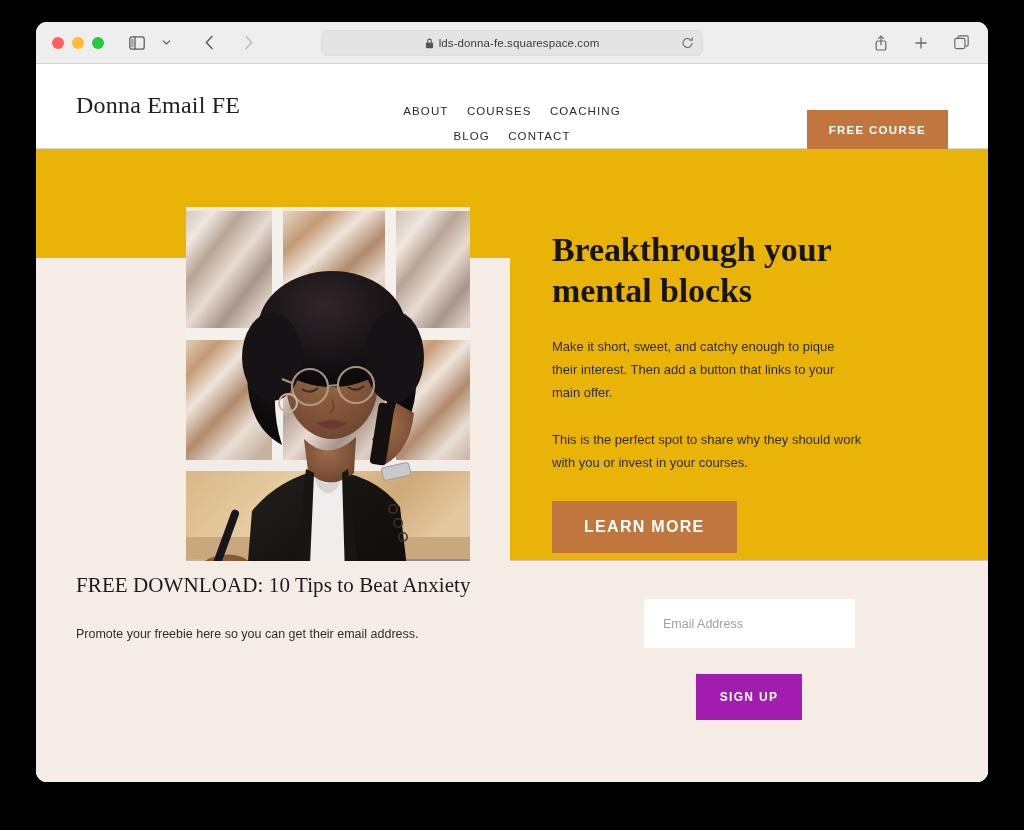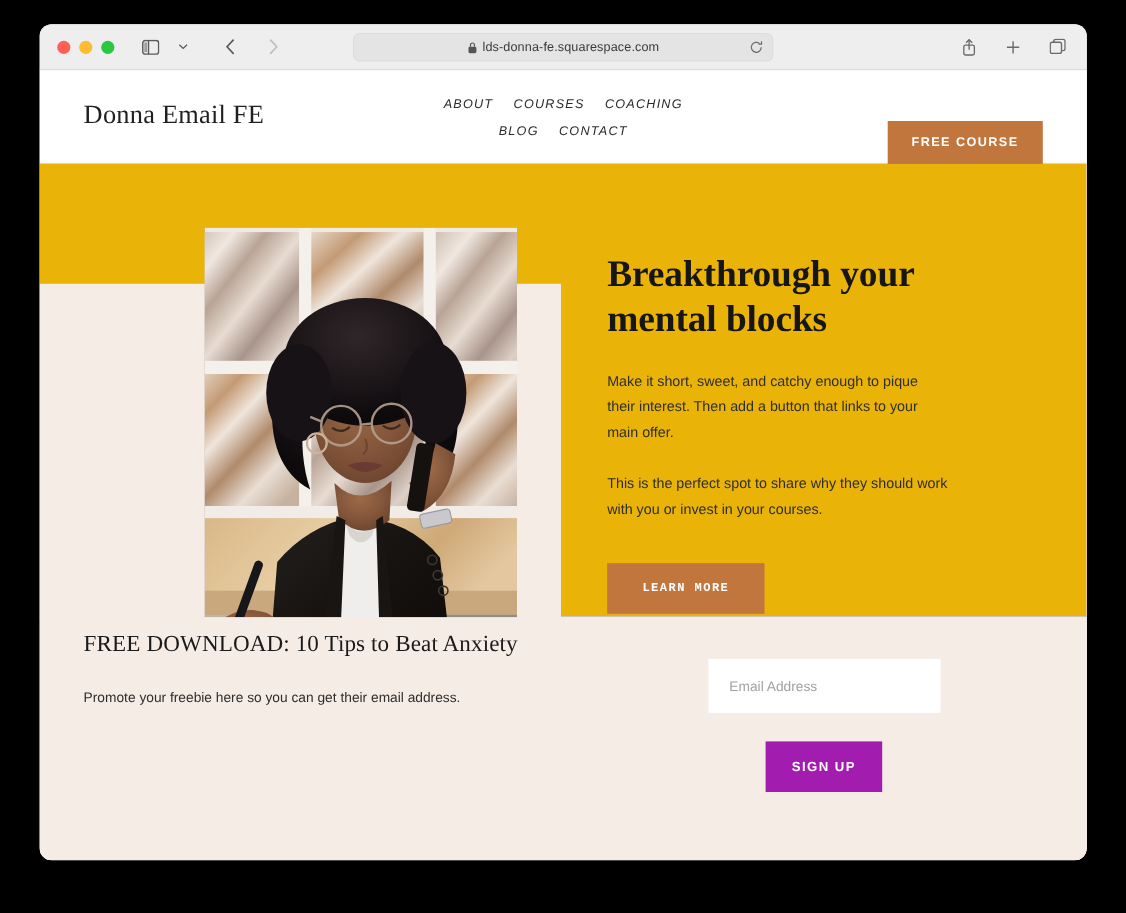--- a/index.html
+++ b/index.html
@@ -96,25 +96,24 @@
   }
   #site-logo {
     position: absolute; left: 40px; top: 28px;
     font-family: "Liberation Serif", serif;
     font-size: 24px; color: #1f1f1f;
     letter-spacing: 0.2px;
   }
   #site-nav {
     position: absolute;
     left: 50%; transform: translateX(-50%);
-    top: 18px;
+    top: 34px;
     width: 280px;
     text-align: center;
     line-height: 23px;
-    font-style: italic;
   }
   .nav-link {
     display: inline-block;
     font-size: 11.5px;
     letter-spacing: 1.1px;
     color: #2b2b2b;
     margin: 0 7px;
     font-family: "Liberation Sans", sans-serif;
   }
   #free-course-button {
@@ -165,28 +164,27 @@
   }
   .hero-para {
     font-size: 13px;
     line-height: 23px;
     color: #2e2e2e;
     margin-top: 24px;
   }
   .hero-para.second { margin-top: 24px; }
   #learn-more-button {
     display: inline-block;
-    margin-top: 38px;
+    margin-top: 27px;
     background: #c0763c;
     color: #ffffff;
-    font-size: 11px;
+    font-size: 16px;
     font-weight: bold;
     letter-spacing: 1.3px;
     padding: 17px 32px;
-    font-family: Liberation Mono, monospace;
   }
 
   
   #optin {
     position: relative;
     height: 221px;
     background: #f6ece6;
   }
   #optin-heading {
     position: absolute; left: 40px; top: 12px;

